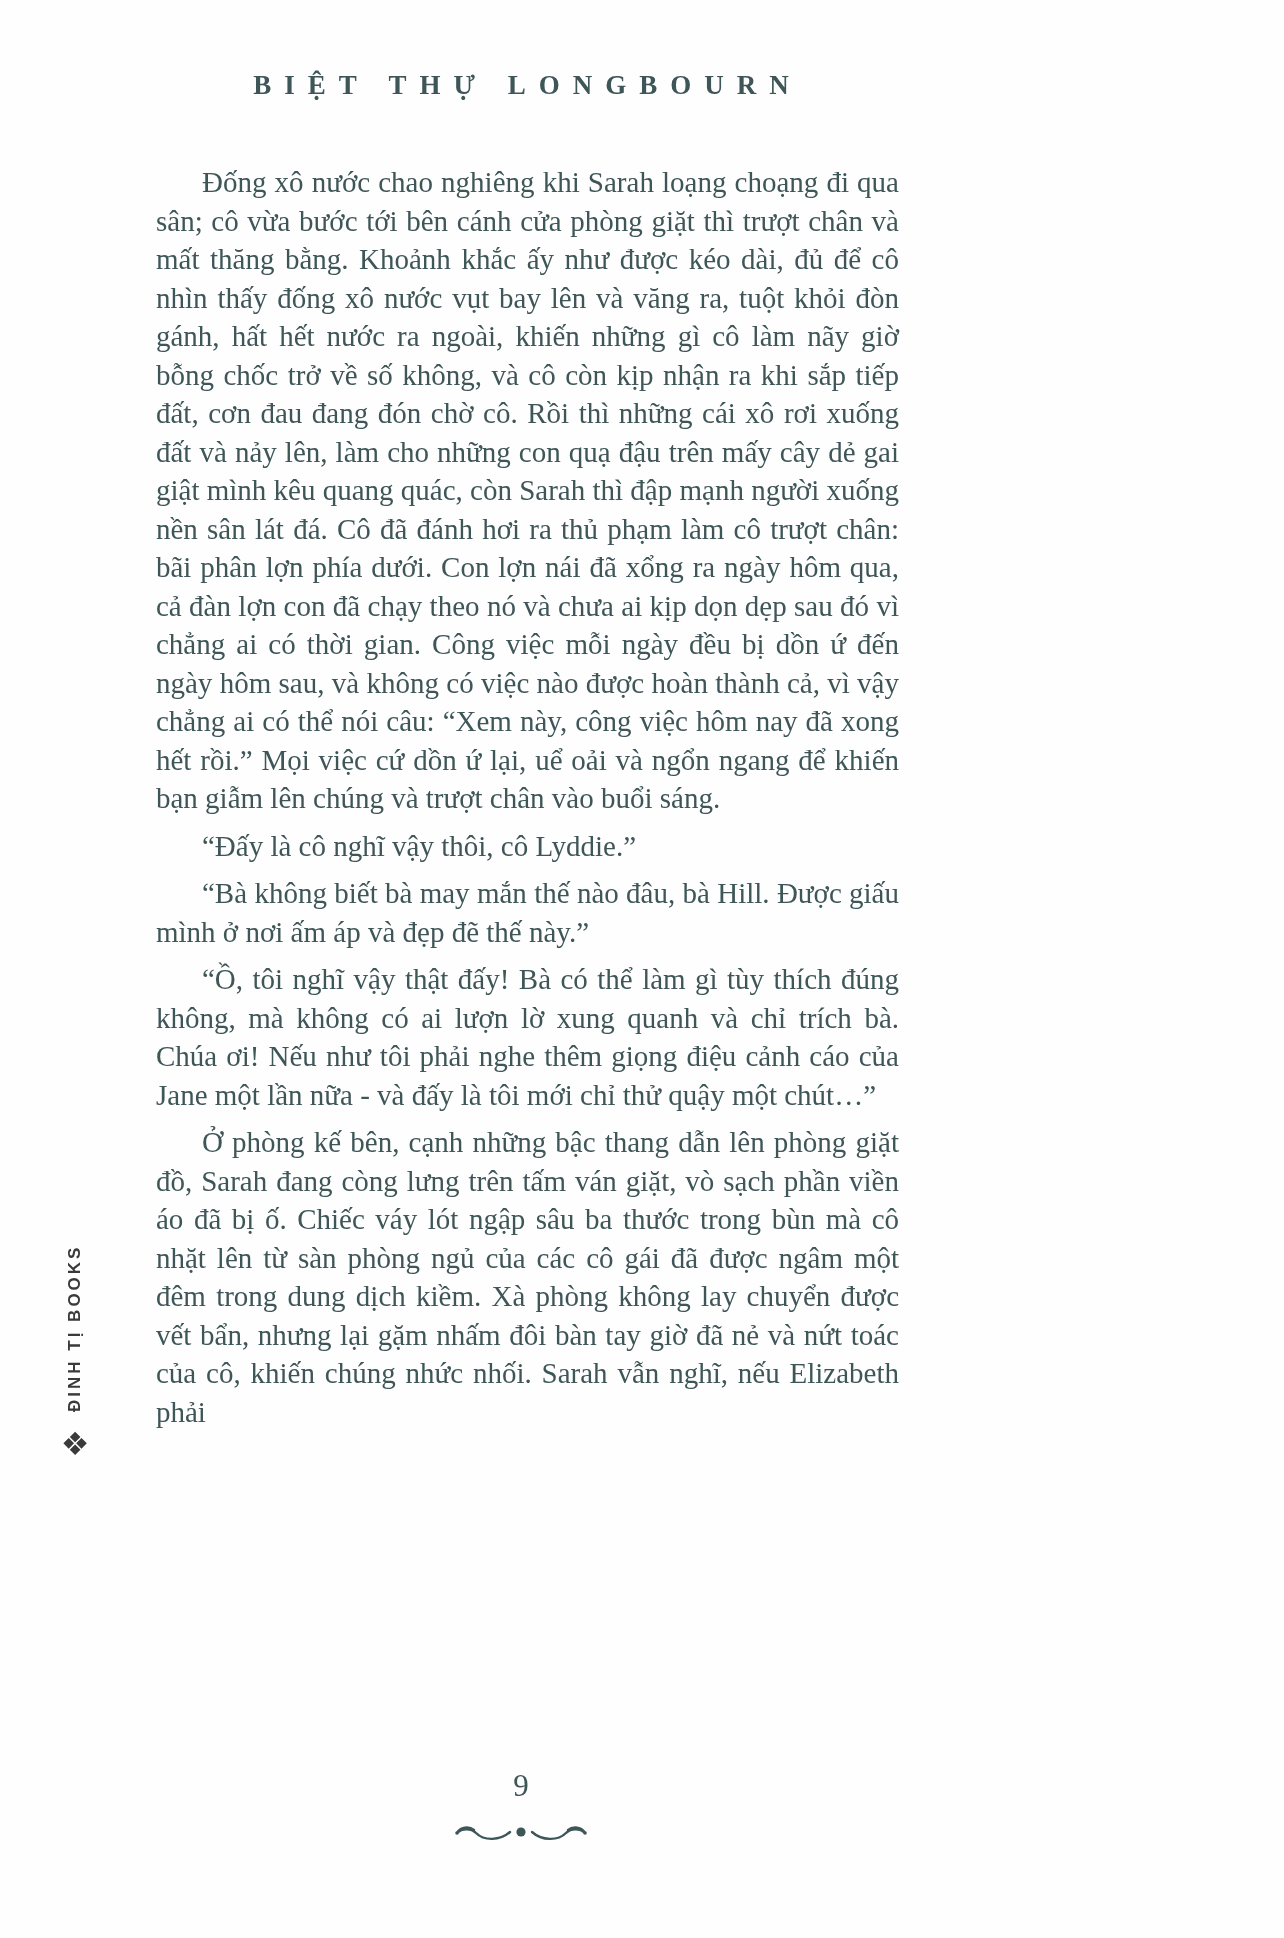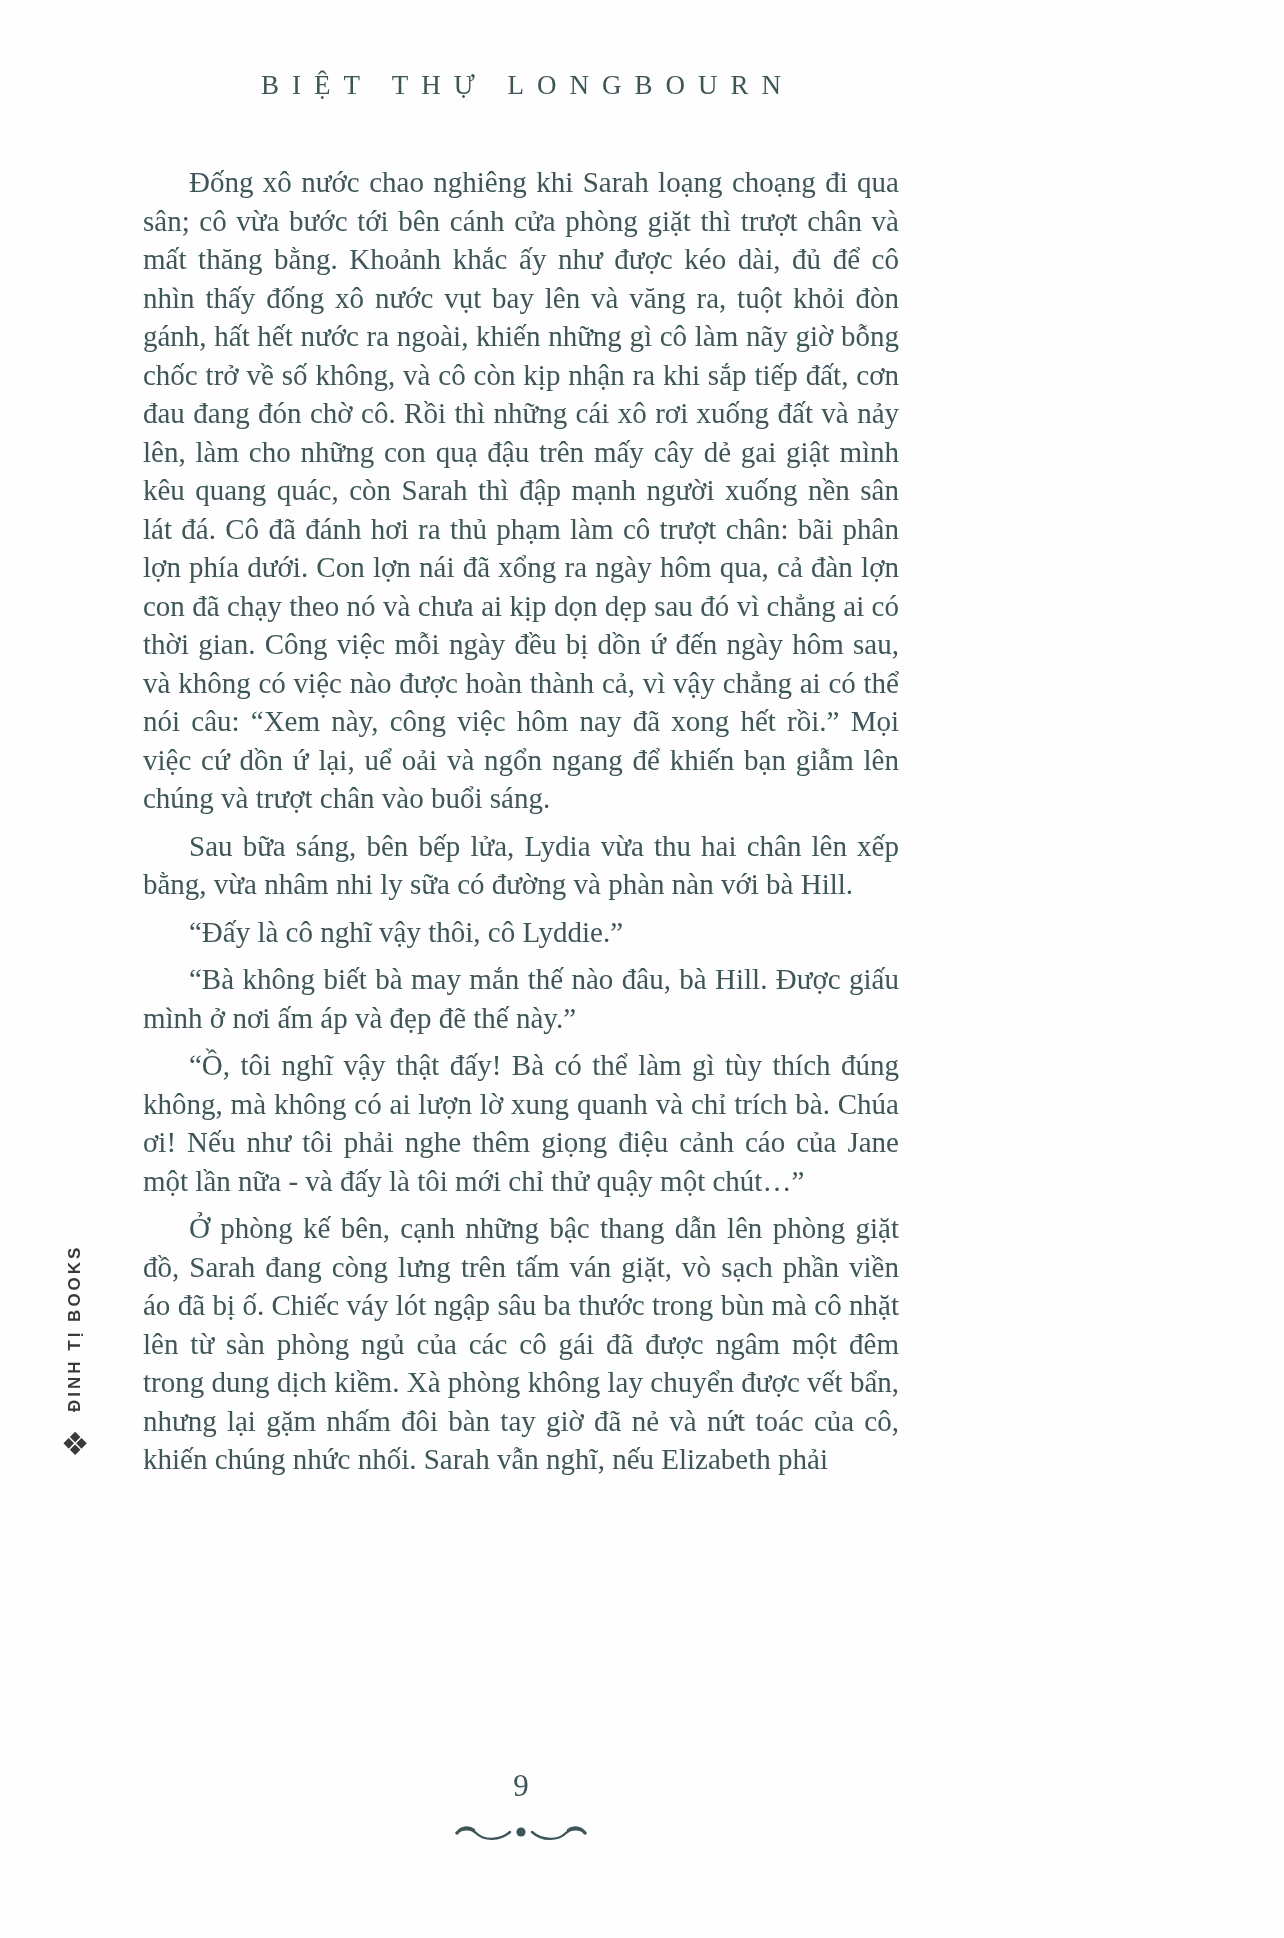--- a/index.html
+++ b/index.html
@@ -16,35 +16,35 @@
     overflow: hidden;
     font-family: "Liberation Serif", serif;
   }
   .header-title {
     position: absolute;
     top: 70px;
     left: 143px;
     width: 756px;
     text-align: center;
     font-size: 27px;
-    font-weight: 400;
+    font-weight: 700;
     letter-spacing: 13px;
     color: #3f5658;
     text-indent: 13px; 
     font-family: "Liberation Serif", serif;
   }
   .text-block {
     position: absolute;
     top: 163px;
     left: 143px;
     width: 756px;
     color: #3f5658;
   }
   .text-block p {
-    margin: 0 0 9px 0;
+    margin: 0 0 9px 13px;
     font-size: 29px;
     line-height: 38.5px;
     text-align: justify;
     text-indent: 46px;
     color: #3f5658;
   }
   .sidebar {
     position: absolute;
     left: 52px;
     top: 1262px;
@@ -95,21 +95,20 @@
 </style>
 </head>
 <body>
 
 <div class="page">
 
   <div class="header-title">BIỆT THỰ LONGBOURN</div>
 
   <div class="text-block">
     <p>Đống xô nước chao nghiêng khi Sarah loạng choạng đi qua sân; cô vừa bước tới bên cánh cửa phòng giặt thì trượt chân và mất thăng bằng. Khoảnh khắc ấy như được kéo dài, đủ để cô nhìn thấy đống xô nước vụt bay lên và văng ra, tuột khỏi đòn gánh, hất hết nước ra ngoài, khiến những gì cô làm nãy giờ bỗng chốc trở về số không, và cô còn kịp nhận ra khi sắp tiếp đất, cơn đau đang đón chờ cô. Rồi thì những cái xô rơi xuống đất và nảy lên, làm cho những con quạ đậu trên mấy cây dẻ gai giật mình kêu quang quác, còn Sarah thì đập mạnh người xuống nền sân lát đá. Cô đã đánh hơi ra thủ phạm làm cô trượt chân: bãi phân lợn phía dưới. Con lợn nái đã xổng ra ngày hôm qua, cả đàn lợn con đã chạy theo nó và chưa ai kịp dọn dẹp sau đó vì chẳng ai có thời gian. Công việc mỗi ngày đều bị dồn ứ đến ngày hôm sau, và không có việc nào được hoàn thành cả, vì vậy chẳng ai có thể nói câu: “Xem này, công việc hôm nay đã xong hết rồi.” Mọi việc cứ dồn ứ lại, uể oải và ngổn ngang để khiến bạn giẫm lên chúng và trượt chân vào buổi sáng.</p>
-    <p>Sau bữa sáng, bên bếp lửa, Lydia vừa thu hai chân lên xếp bằng, vừa nhâm nhi ly sữa có đường và phàn nàn với bà Hill.</p>
     <p>“Đấy là cô nghĩ vậy thôi, cô Lyddie.”</p>
     <p>“Bà không biết bà may mắn thế nào đâu, bà Hill. Được giấu mình ở nơi ấm áp và đẹp đẽ thế này.”</p>
     <p>“Ồ, tôi nghĩ vậy thật đấy! Bà có thể làm gì tùy thích đúng không, mà không có ai lượn lờ xung quanh và chỉ trích bà. Chúa ơi! Nếu như tôi phải nghe thêm giọng điệu cảnh cáo của Jane một lần nữa - và đấy là tôi mới chỉ thử quậy một chút…”</p>
     <p>Ở phòng kế bên, cạnh những bậc thang dẫn lên phòng giặt đồ, Sarah đang còng lưng trên tấm ván giặt, vò sạch phần viền áo đã bị ố. Chiếc váy lót ngập sâu ba thước trong bùn mà cô nhặt lên từ sàn phòng ngủ của các cô gái đã được ngâm một đêm trong dung dịch kiềm. Xà phòng không lay chuyển được vết bẩn, nhưng lại gặm nhấm đôi bàn tay giờ đã nẻ và nứt toác của cô, khiến chúng nhức nhối. Sarah vẫn nghĩ, nếu Elizabeth phải</p>
   </div>
 
   <div class="sidebar">
     <div class="publisher-vertical">ĐINH TỊ BOOKS</div>
     <div class="publisher-logo">❖</div>
   </div>

